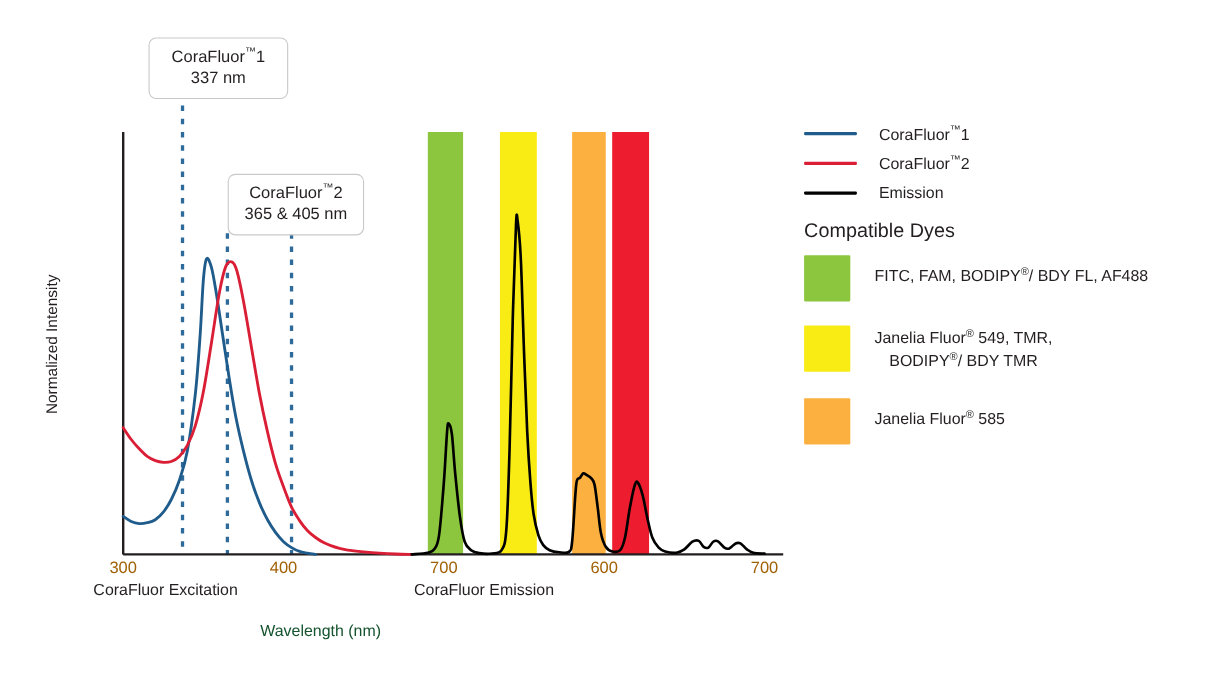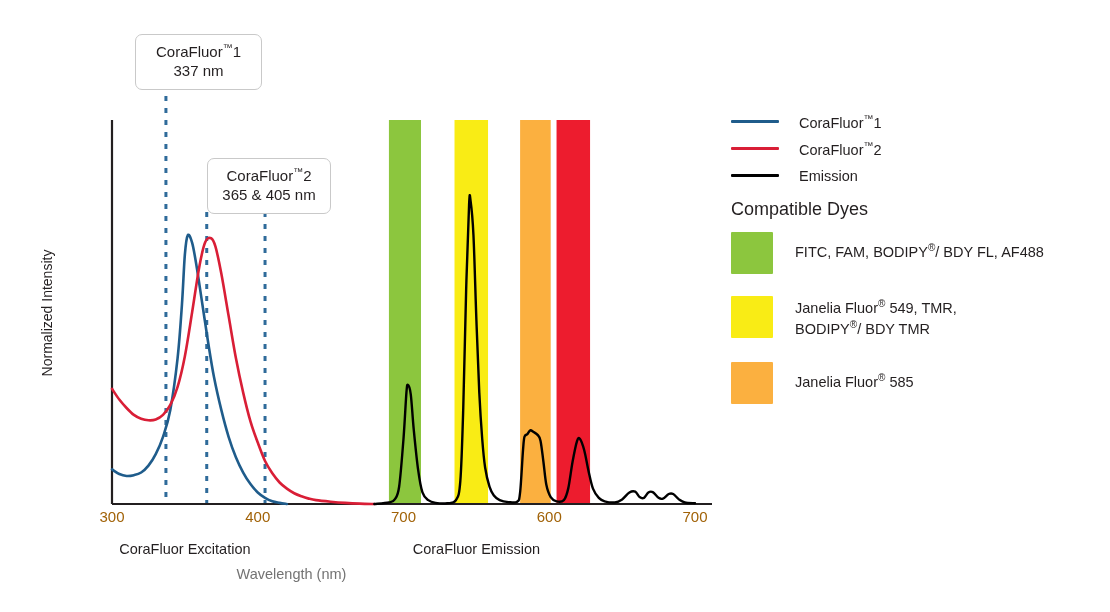--- a/index.html
+++ b/index.html
@@ -24,45 +24,45 @@
   #callout-1{left:135px;top:34px;width:127px;}
   #callout-2{left:207px;top:158px;width:124px;}
 
   
   .axis-tick{
     position:absolute;font-size:15px;color:#a16207;
     text-align:center;width:60px;
   }
   .sub-label{
     position:absolute;font-size:14.5px;color:#231f20;
-    text-align:center;white-space:nowrap;margin-top:12px;
+    text-align:left;white-space:nowrap;
   }
   #xlabel{
     position:absolute;left:0;top:566px;width:583px;
-    text-align:center;font-size:14.5px;color:#737373;
+    text-align:center;font-size:14.5px;color:#14532d;
   }
   #ylabel{
     position:absolute;left:-33px;top:305px;width:160px;
     text-align:center;font-size:14px;color:#231f20;
     transform:rotate(-90deg);transform-origin:center center;
     white-space:nowrap;
   }
 
   
   #legend{position:absolute;left:731px;top:108px;width:372px;}
   .leg-row{display:flex;align-items:center;height:27px;}
   .leg-swatch-line{width:48px;height:3px;border-radius:1px;flex:0 0 auto;}
   .leg-text{margin-left:20px;font-size:14.5px;color:#231f20;white-space:nowrap;}
 
   #dyes-title{
     position:absolute;left:731px;top:199px;
     font-size:18px;font-weight:normal;color:#231f20;text-align:right;
   }
   #dyes-list{position:absolute;left:731px;top:232px;width:372px;}
-  .dye-row{display:flex;align-items:flex-start;margin-bottom:22px;}
+  .dye-row{display:flex;align-items:flex-start;margin-bottom:22px;text-align:center;}
   .dye-swatch{width:42px;height:42px;flex:0 0 auto;border-radius:1px;}
   .dye-text{
     margin-left:22px;font-size:14.5px;color:#231f20;
     line-height:1.35;padding-top:9px;
   }
   .dye-text.two-line{padding-top:1px;}
   .reg{font-size:10px;vertical-align:super;}
 </style>
 </head>
 <body>

